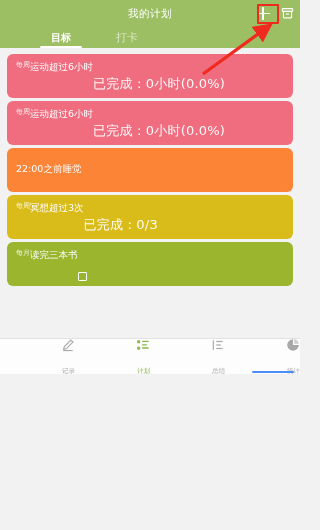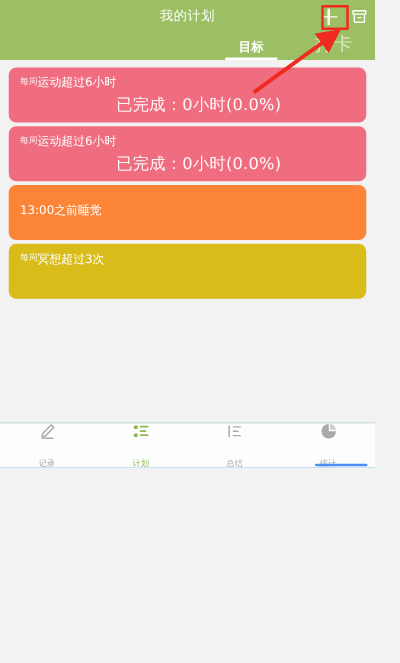--- a/index.html
+++ b/index.html
@@ -77,29 +77,29 @@
     left: 195px; top: 24px;
     width: 80px; height: 52px;
     z-index: 39;
     pointer-events: none;
   }
 
   .tabs {
     flex: 1;
     display: flex;
     align-items: flex-end;
-    justify-content: flex-end;
+    justify-content: flex-start;
     gap: 0;
     margin-left: 28px;
   }
   .tab {
     width: 66px;
     text-align: center;
     padding-bottom: 3px;
-    font-size: 15px;
+    font-size: 11px;
     color: rgba(255,255,255,.62);
     position: relative;
   }
   .tab.active {
     color: #ffffff;
     font-weight: bold;
     font-size: 10px;
   }
   .tab.active:after {
     content: "";
@@ -165,21 +165,21 @@
     height: 36px;
     background: #fdfdfd;
     border-top: 1px solid #e2e2e2;
     display: flex;
     align-items: center;
   }
   .nav-item {
     flex: 1;
     display: flex;
     flex-direction: column;
-    align-items: center;
+    align-items: flex-end;
     justify-content: center;
     gap: 16px;
     color: #a9a9a9;
   }
   .nav-item.active { color: #8cb84d; }
   .nav-icon { width: 14px; height: 14px; display: block; }
   .nav-label { font-size: 6.5px; line-height: 1; }
   .home-indicator {
     position: absolute;
     bottom: 1px; right: 6px;
@@ -228,28 +228,38 @@
 
     <div class="card" style="background:#ef6d7f">
       <div class="card-period">每周</div>
       <div class="card-title">运动超过6小时</div>
       <div class="card-footer">
         <span class="card-progress">已完成：0小时(0.0%)</span>
       </div>
     </div>
 
     <div class="card no-period" style="background:#fb8437">
-      <div class="card-title">13:00之前睡觉</div>
+      <div class="card-title">22:00之前睡觉</div>
     </div>
 
     <div class="card" style="background:#d9bc19">
       <div class="card-period">每周</div>
       <div class="card-title">冥想超过3次</div>
-    </div>
-
+      <div class="card-footer">
+        <span class="card-progress">已完成：0/3</span>
+      </div>
+    </div>
+
+    <div class="card" style="background:#9cb52f">
+      <div class="card-period">每月</div>
+      <div class="card-title">读完三本书</div>
+      <div class="card-footer">
+        <span class="card-check"></span>
+      </div>
+    </div>
 
   </div>
 
   <div class="bottom-nav">
 
     <div class="nav-item">
       <svg class="nav-icon" viewBox="0 0 24 24" fill="none" stroke="currentColor" stroke-width="2">
         <path d="M17 3.5 20.5 7 9 18.5 4.5 19.5 5.5 15z"></path>
         <line x1="4" y1="21.5" x2="20" y2="21.5"></line>
       </svg>

